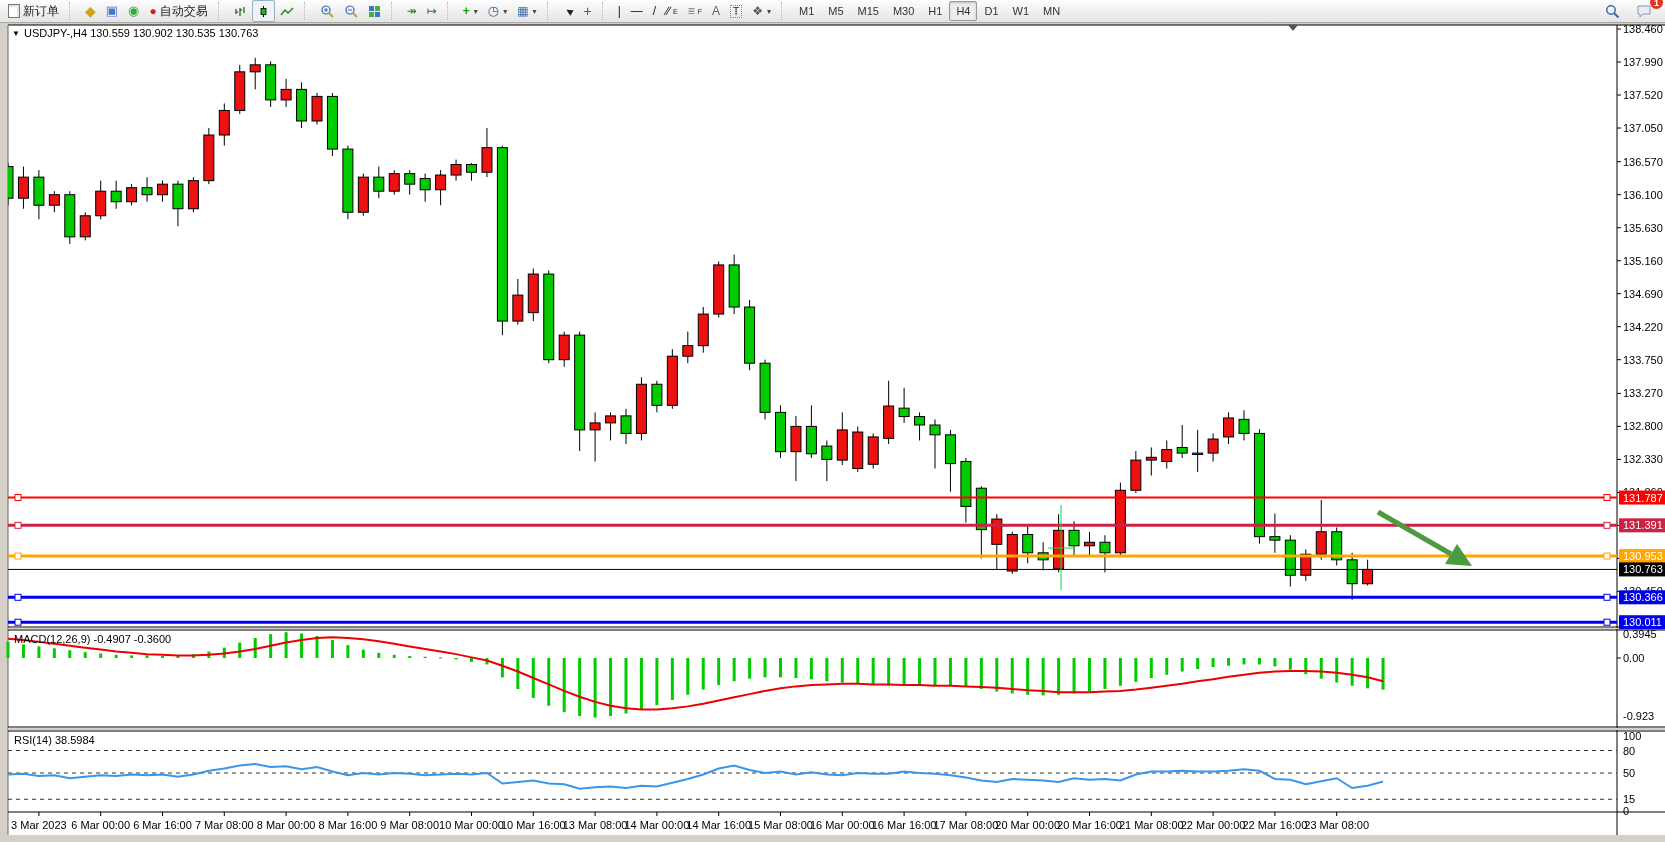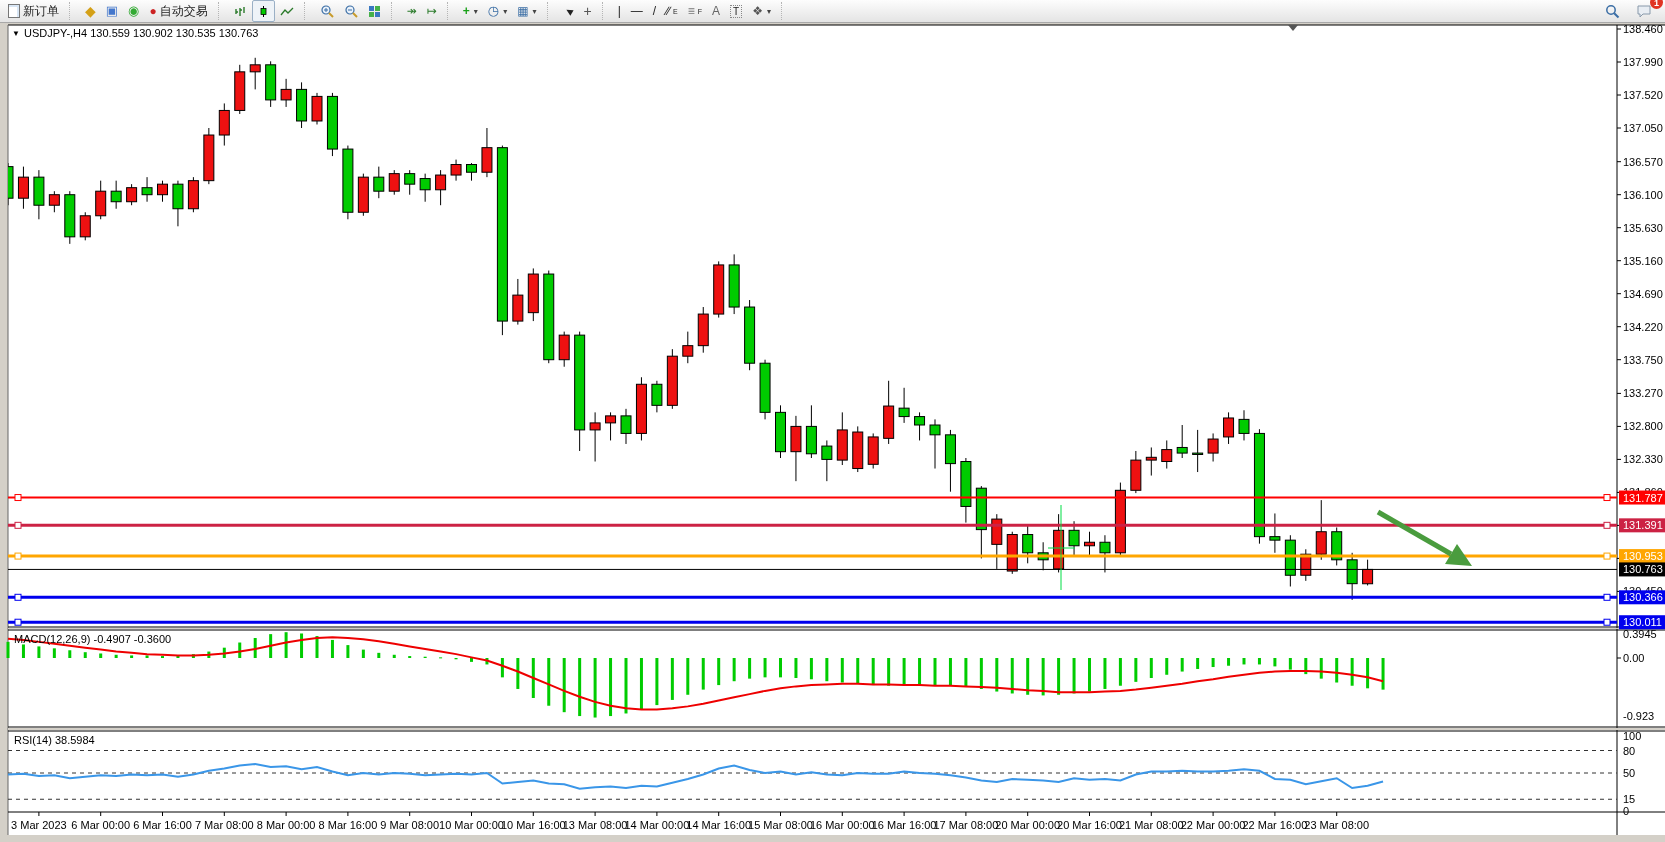--- a/index.html
+++ b/index.html
@@ -148,20 +148,31 @@
       </div>
     <div class="tb-btn">
         <span class="boxT">T</span>
       </div>
     <div class="tb-btn">
         <span class="glyph" style="color:#555;">❖</span>
         <span class="caret">▾</span>
       </div>
   </div>
   <div class="tb-sep"></div>
+  <div class="tb-group" id="tf-group">
+      <div class="tf-btn">M1</div>
+      <div class="tf-btn">M5</div>
+      <div class="tf-btn">M15</div>
+      <div class="tf-btn">M30</div>
+      <div class="tf-btn">H1</div>
+      <div class="tf-btn active">H4</div>
+      <div class="tf-btn">D1</div>
+      <div class="tf-btn">W1</div>
+      <div class="tf-btn">MN</div>
+    </div>
   <div id="tb-right">
     <div class="tb-btn">
         <svg width="15" height="15">
           <circle cx="6" cy="6" r="4.2" fill="none" stroke="#3b6ea5" stroke-width="1.5"></circle>
           <line x1="9.2" y1="9.2" x2="13.5" y2="13.5" stroke="#3b6ea5" stroke-width="2"></line>
         </svg>
       </div>
     <div id="chat-wrap" class="tb-btn">
       <svg width="16" height="15">
           <path d="M2 2 h12 v8 h-7 l-3 3 v-3 h-2 z" fill="#e8edf3" stroke="#8899aa"></path>

